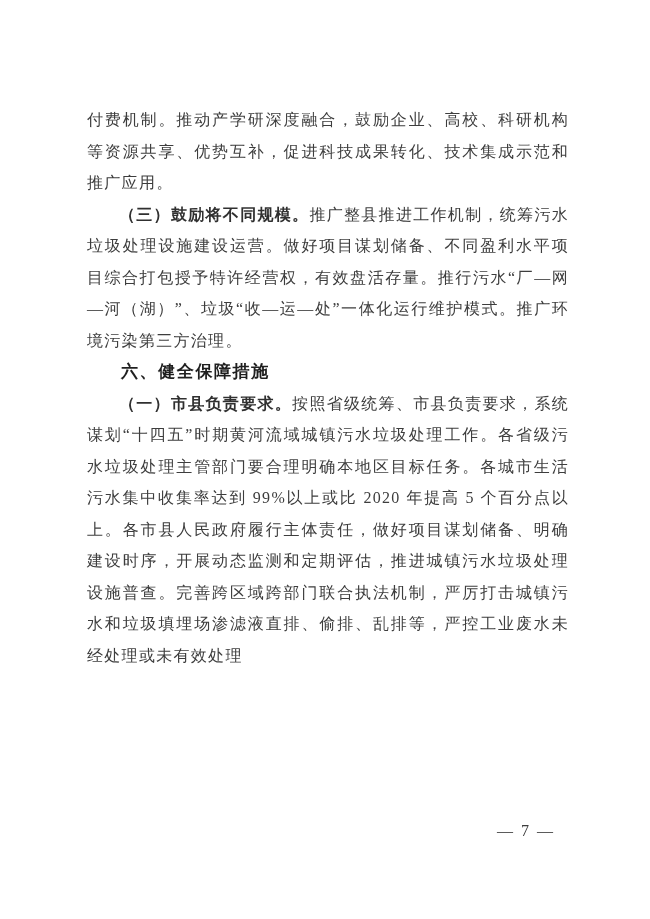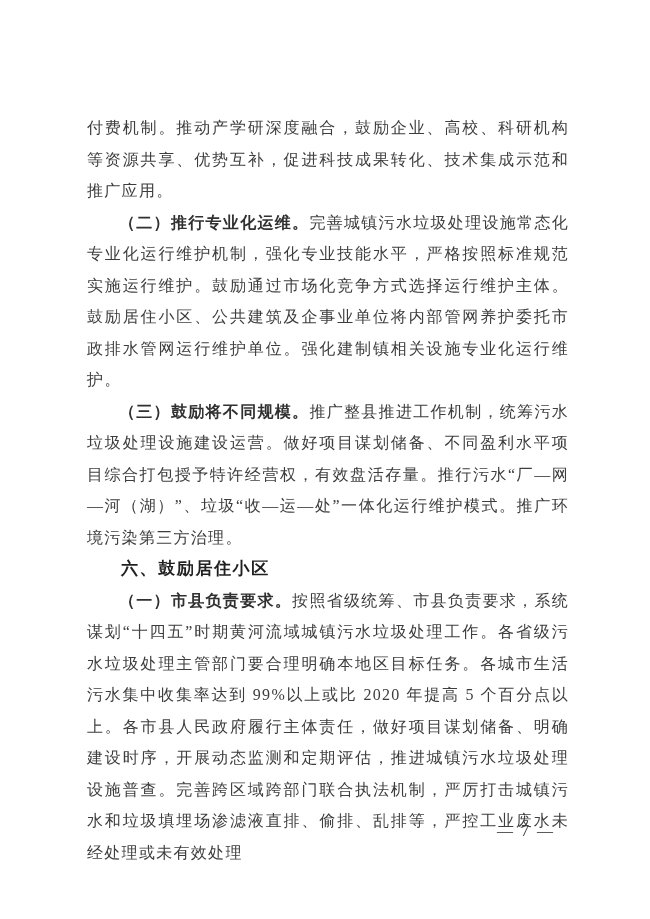--- a/index.html
+++ b/index.html
@@ -11,21 +11,21 @@
     position: relative;
     width: 650px;
     height: 919px;
     background: var(--page-bg, #ffffff);
     overflow: hidden;
     font-family: "Liberation Serif", serif;
   }
   .text-block {
     position: absolute;
     left: 87px;
-    top: 112px;
+    top: 104px;
     width: 482px;
     font-size: 16px;
     line-height: 31.5px;
     letter-spacing: 1.3px;
     color: var(--body-color, #3d3d3d);
     text-align: justify;
   }
   .para {
     margin: 0;
     padding: 0;
@@ -64,29 +64,26 @@
 </head>
 <body>
 
 <div class="doc-page">
   <div class="text-block">
 
     <p class="para continuation">
       <span>付费机制。推动产学研深度融合，鼓励企业、高校、科研机构等资源共享、优势互补，促进科技成果转化、技术集成示范和推广应用。</span>
     </p>
 
-    <p class="para">
-      <span class="section-lead">（二）推行专业化运维。</span><span>完善城镇污水垃圾处理设施常态化专业化运行维护机制，强化专业技能水平，严格按照标准规范实施运行维护。鼓励通过市场化竞争方式选择运行维护主体。鼓励居住小区、公共建筑及企事业单位将内部管网养护委托市政排水管网运行维护单位。强化建制镇相关设施专业化运行维护。</span>
-    </p>
 
     <p class="para">
       <span class="section-lead">（三）鼓励将不同规模。</span><span>推广整县推进工作机制，统筹污水垃圾处理设施建设运营。做好项目谋划储备、不同盈利水平项目综合打包授予特许经营权，有效盘活存量。推行污水“厂—网—河（湖）”、垃圾“收—运—处”一体化运行维护模式。推广环境污染第三方治理。</span>
     </p>
 
-    <h2 class="chapter-heading">六、鼓励居住小区</h2>
+    <h2 class="chapter-heading">六、健全保障措施</h2>
 
     <p class="para">
       <span class="section-lead">（一）市县负责要求。</span><span>按照省级统筹、市县负责要求，系统谋划“十四五”时期黄河流域城镇污水垃圾处理工作。各省级污水垃圾处理主管部门要合理明确本地区目标任务。各城市生活污水集中收集率达到 99%以上或比 2020 年提高 5 个百分点以上。各市县人民政府履行主体责任，做好项目谋划储备、明确建设时序，开展动态监测和定期评估，推进城镇污水垃圾处理设施普查。完善跨区域跨部门联合执法机制，严厉打击城镇污水和垃圾填埋场渗滤液直排、偷排、乱排等，严控工业废水未经处理或未有效处理</span>
     </p>
 
   </div>
 
   <div class="page-number">— 7 —</div>
 </div>
 

